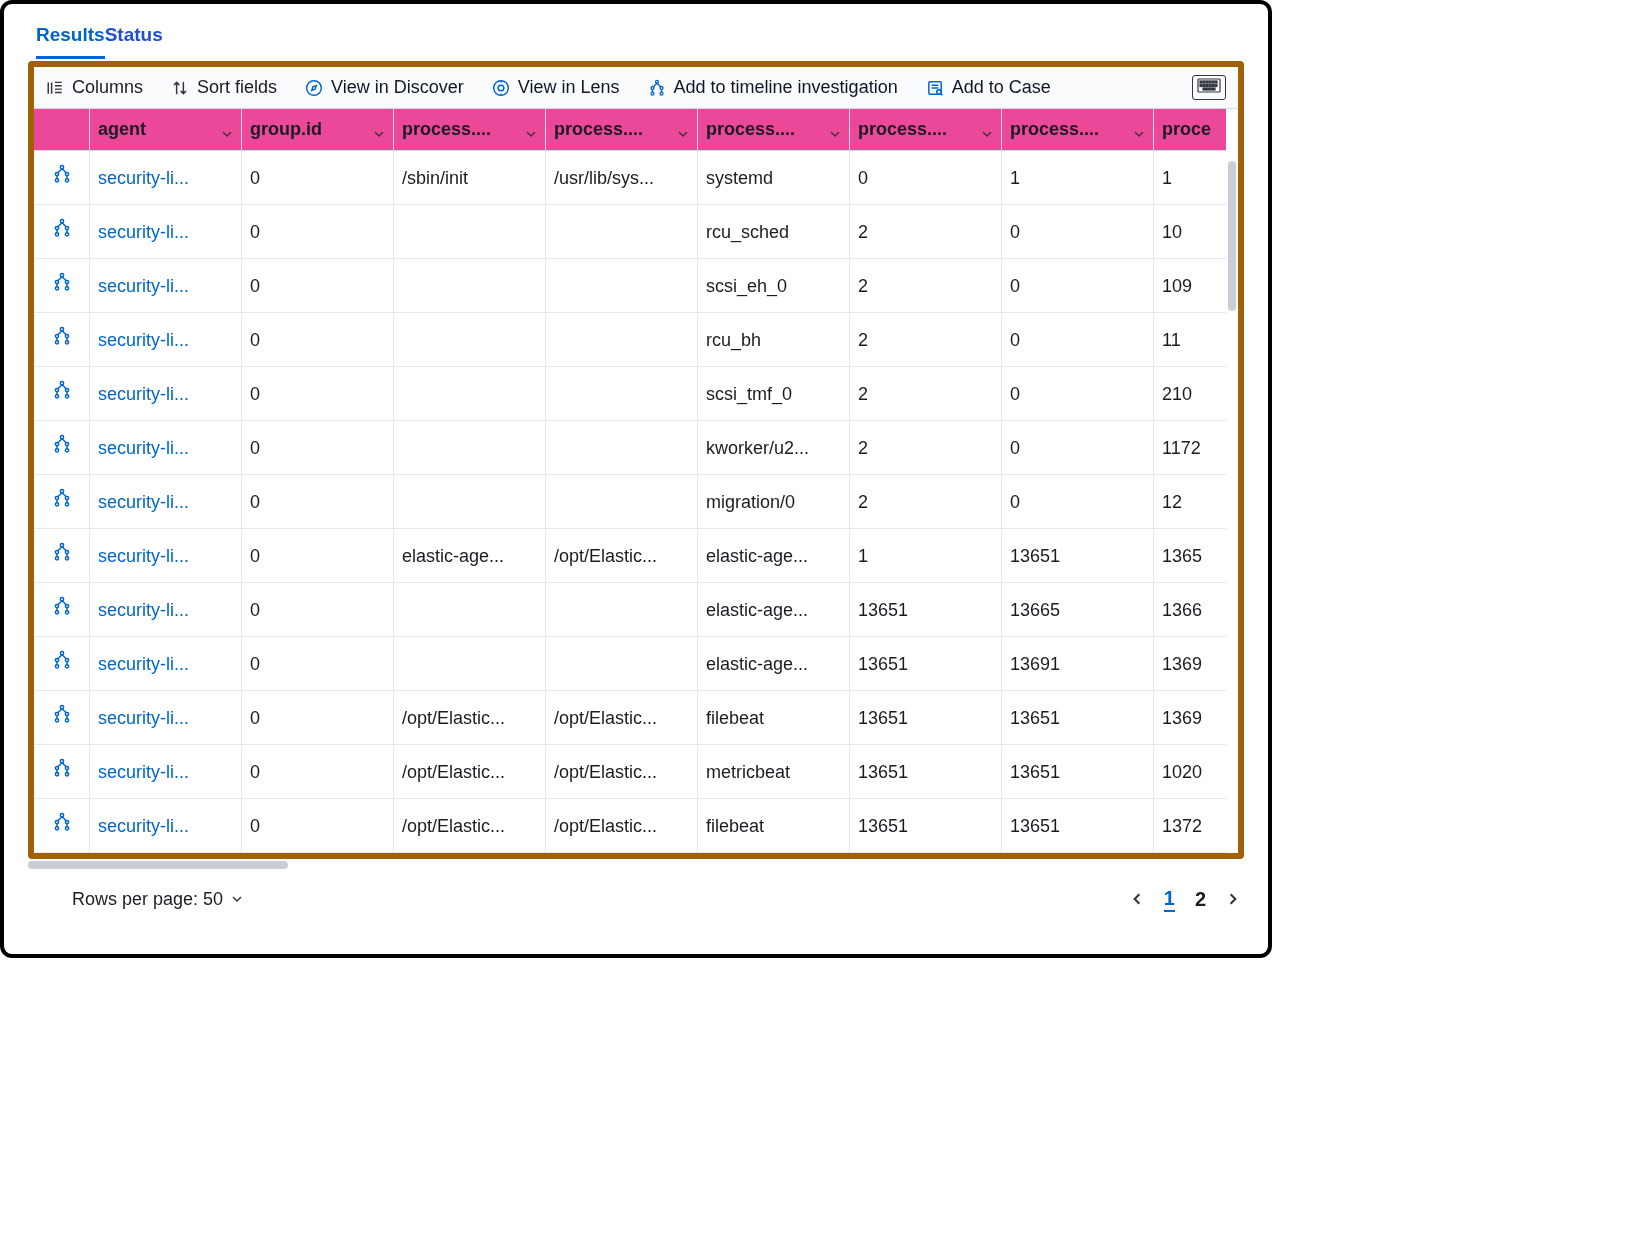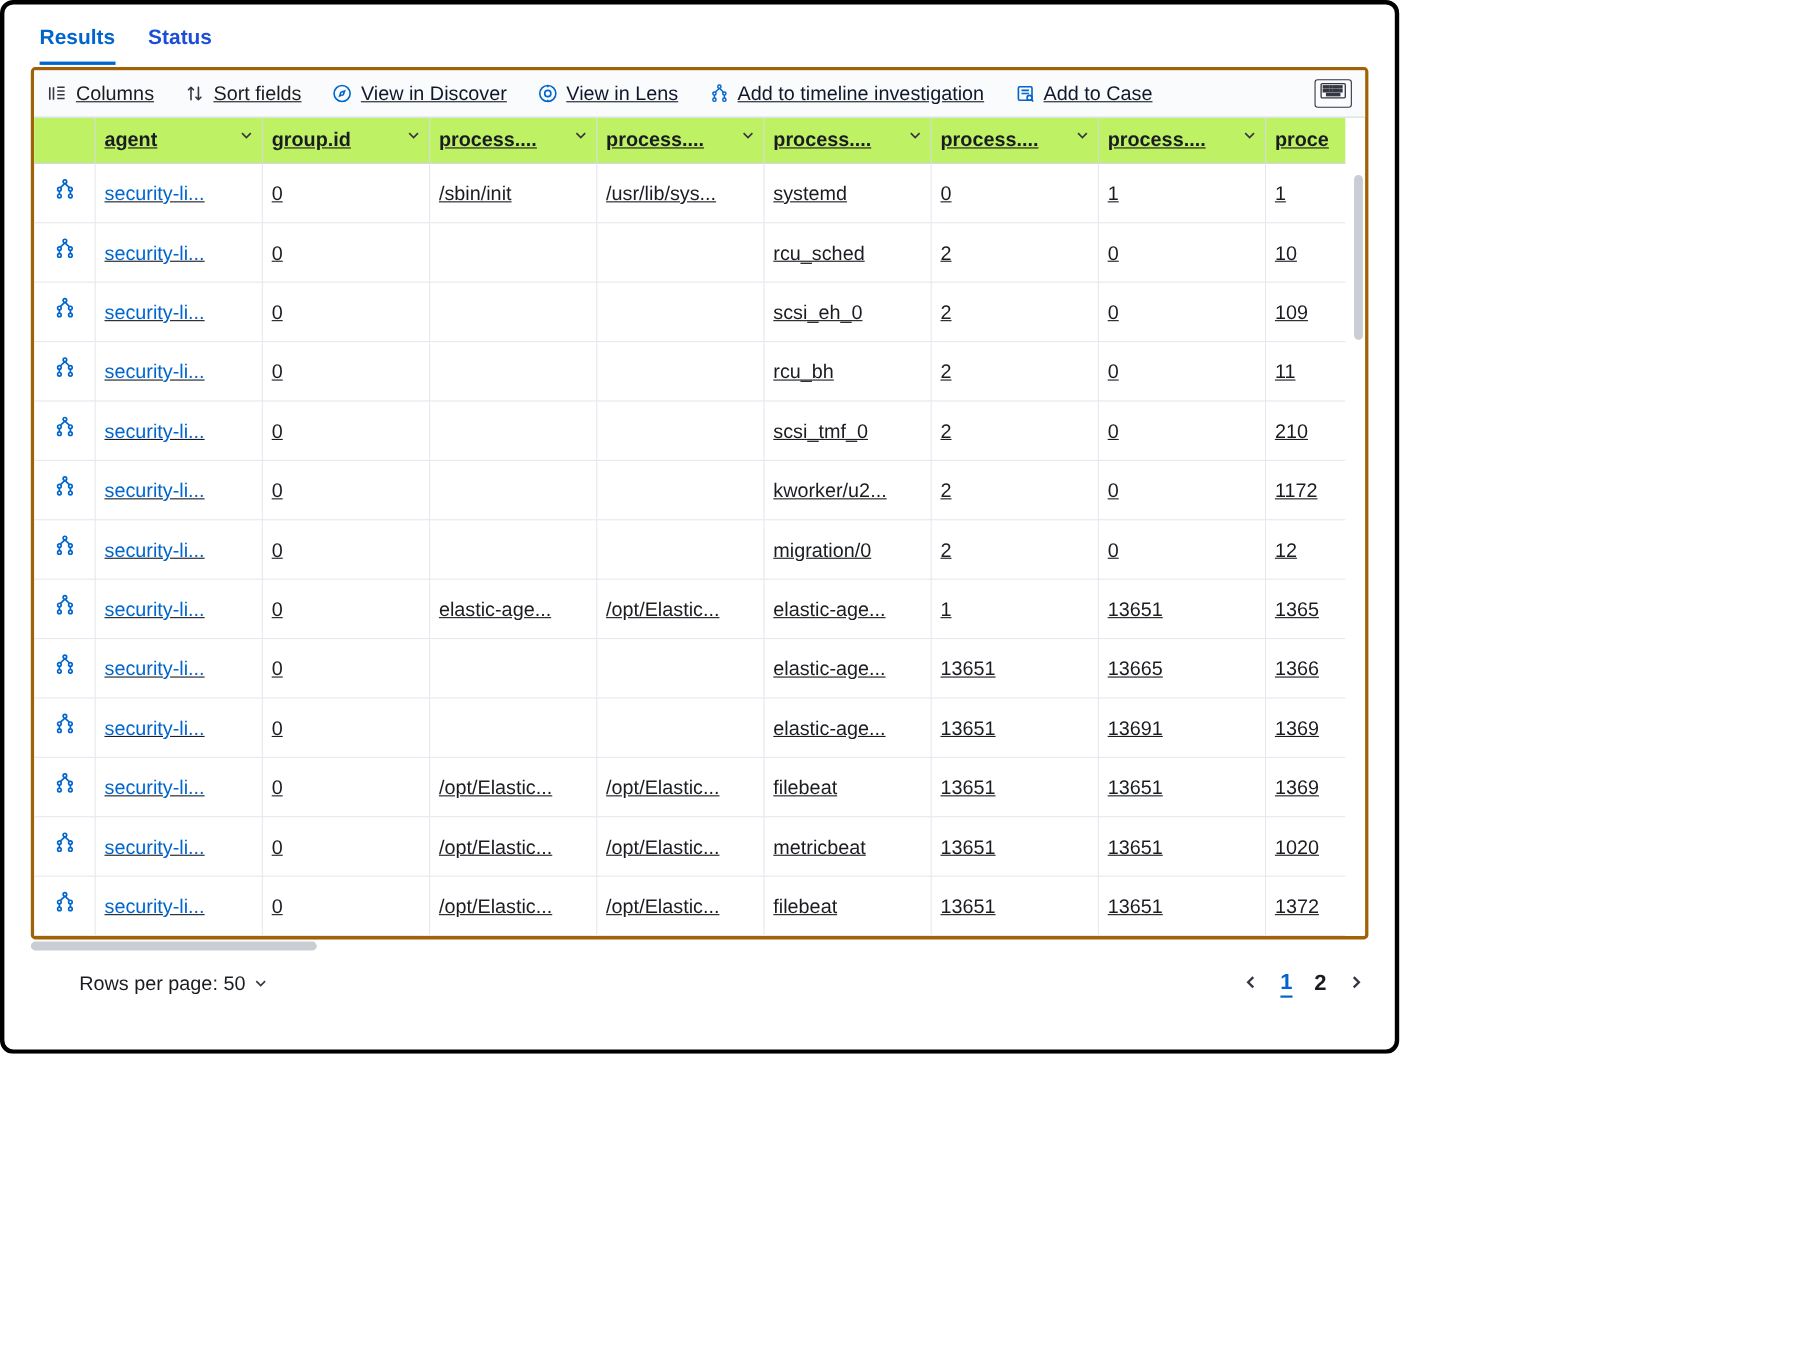--- a/index.html
+++ b/index.html
@@ -16,40 +16,38 @@
     height: 958px;
     border: 4px solid #000;
     border-radius: 12px;
     overflow: hidden;
     position: relative;
     background: #fff;
     padding: 12px 24px 12px 24px;
   }
   .tabs {
     display: flex;
-    gap: 30px;
     padding: 4px 0 0 8px;
   }
   .tab {
     font-size: 19px;
     font-weight: 700;
     color: #1d4ed8;
     padding: 4px 0 10px 0;
     cursor: pointer;
     border-bottom: 3px solid transparent;
   }
   .tab.active {
     color: #0065cc;
     border-bottom: 3px solid #0065cc;
   }
   .panel {
-    border: 3px solid #a16207;
+    border: 6px solid #a16207;
     border-radius: 4px;
     margin-top: 2px;
-    text-decoration: underline;
   }
   .toolbar {
     display: flex;
     align-items: center;
     padding: 8px 12px;
     background: #fafbfd;
     border-bottom: 1px solid #d3dae6;
     gap: 28px;
   }
   .toolbar .tb-item {
@@ -75,30 +73,30 @@
   .grid-wrap {
     position: relative;
     overflow: hidden;
   }
   .grid {
     display: grid;
     grid-template-columns: 56px 152px 152px 152px 152px 152px 152px 152px 72px;
     font-size: 18px;
   }
   .hdr {
-    background: #bef264;
+    background: #ec4899;
     border-bottom: 1px solid #d3dae6;
     border-right: 1px solid #d3dae6;
     padding: 10px 8px;
     font-weight: 700;
     white-space: nowrap;
     overflow: hidden;
     text-overflow: ellipsis;
     display: flex;
-    align-items: flex-start;
+    align-items: flex-end;
     justify-content: space-between;
     gap: 6px;
   }
   .cell {
     border-bottom: 1px solid #e5e8ee;
     border-right: 1px solid #e5e8ee;
     padding: 12px 8px;
     white-space: nowrap;
     overflow: hidden;
     text-overflow: ellipsis;

